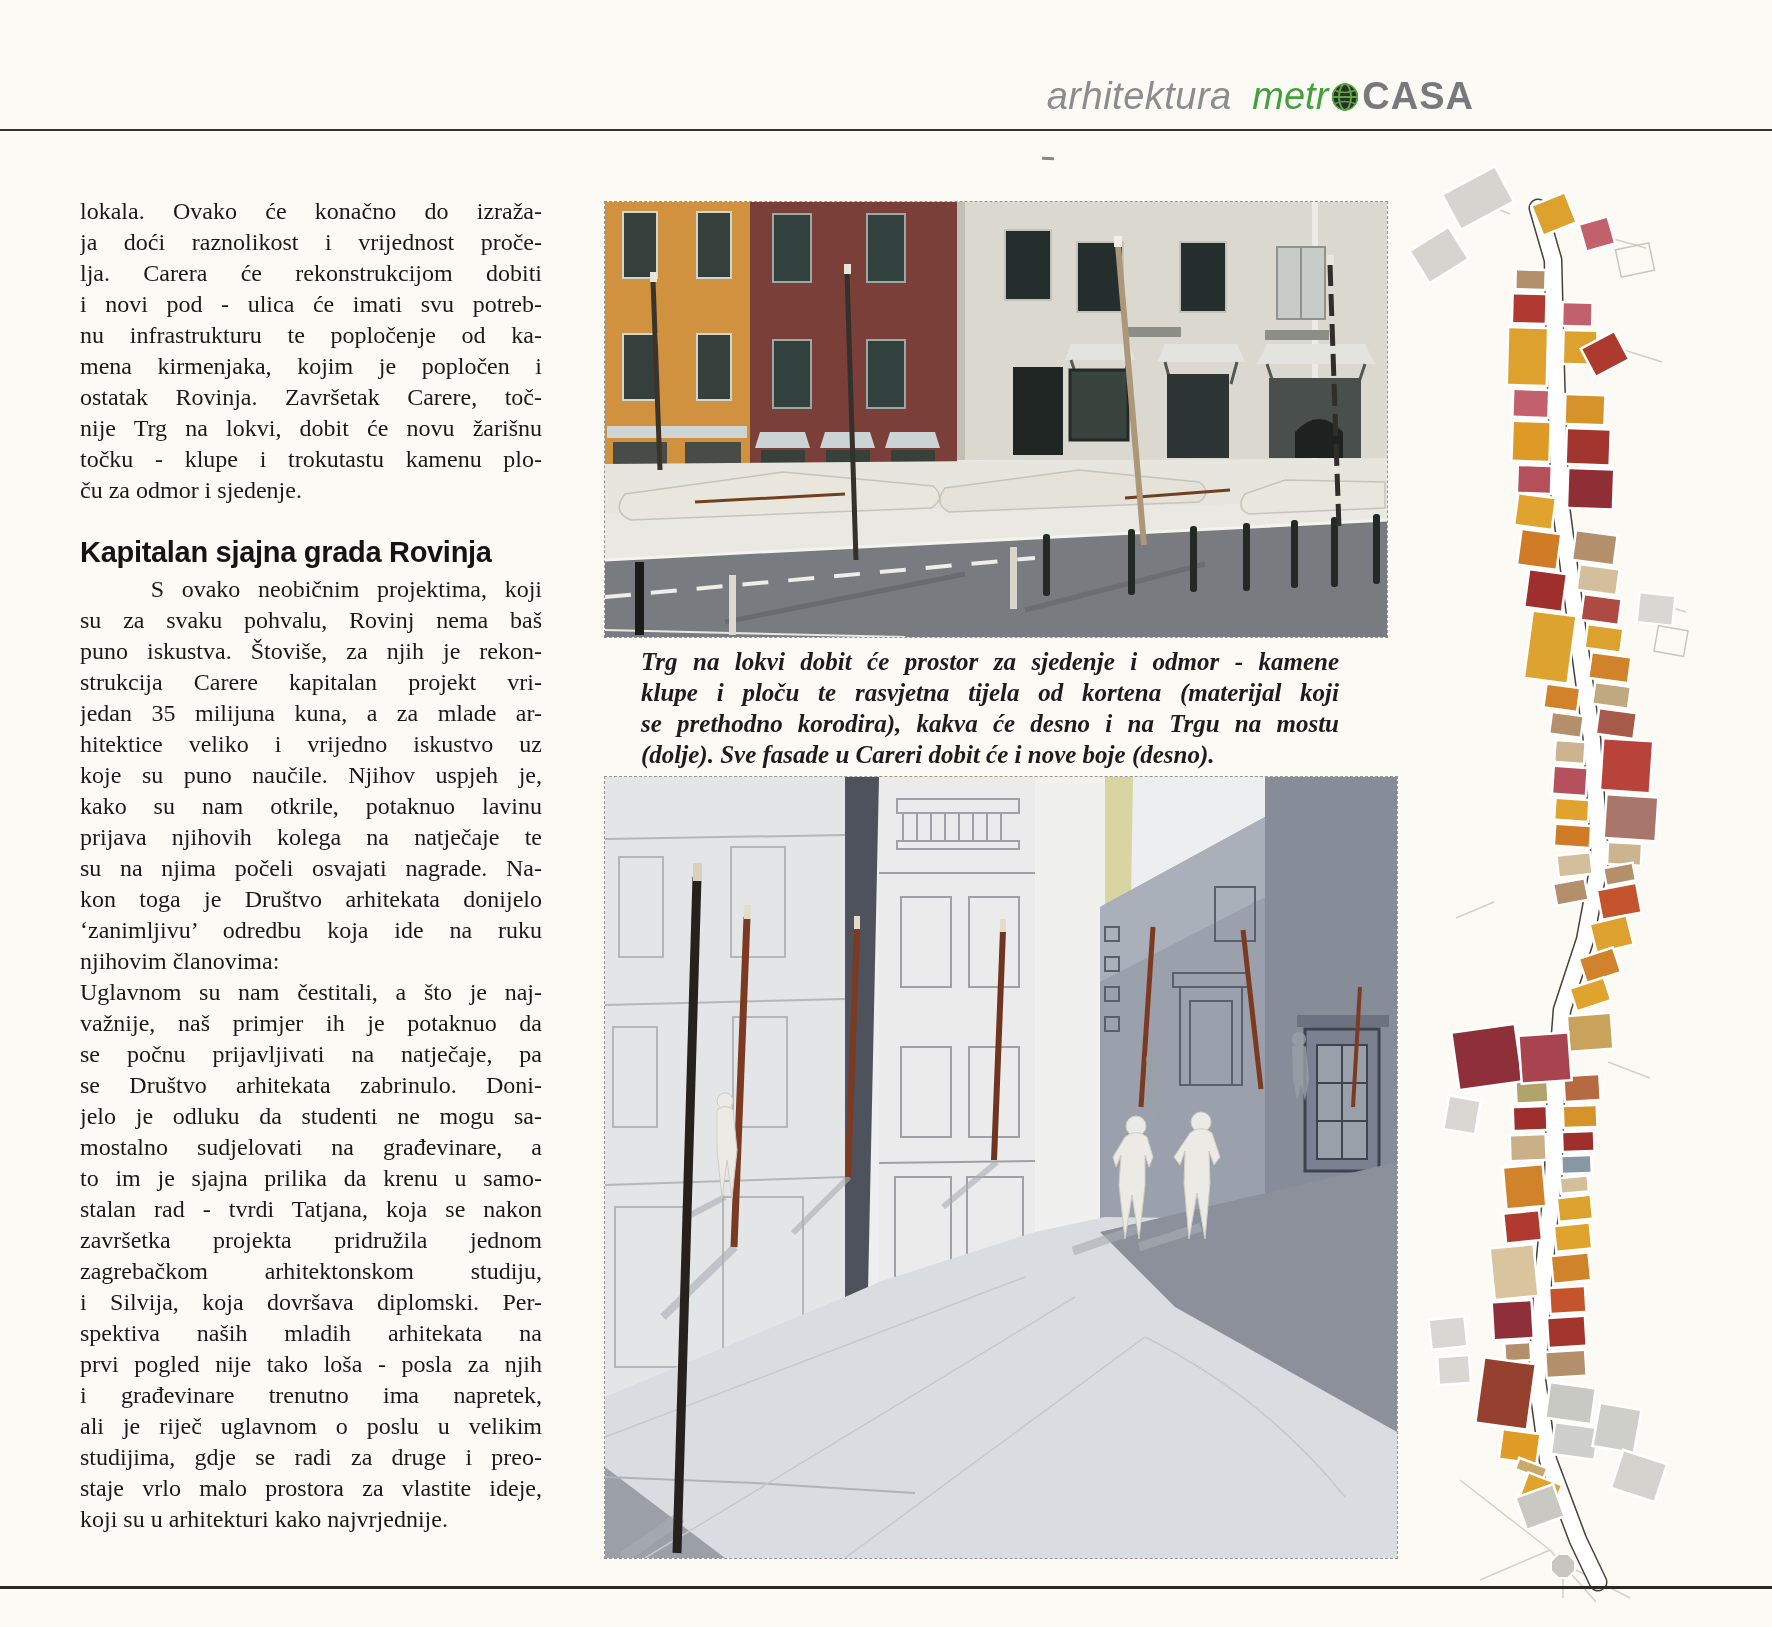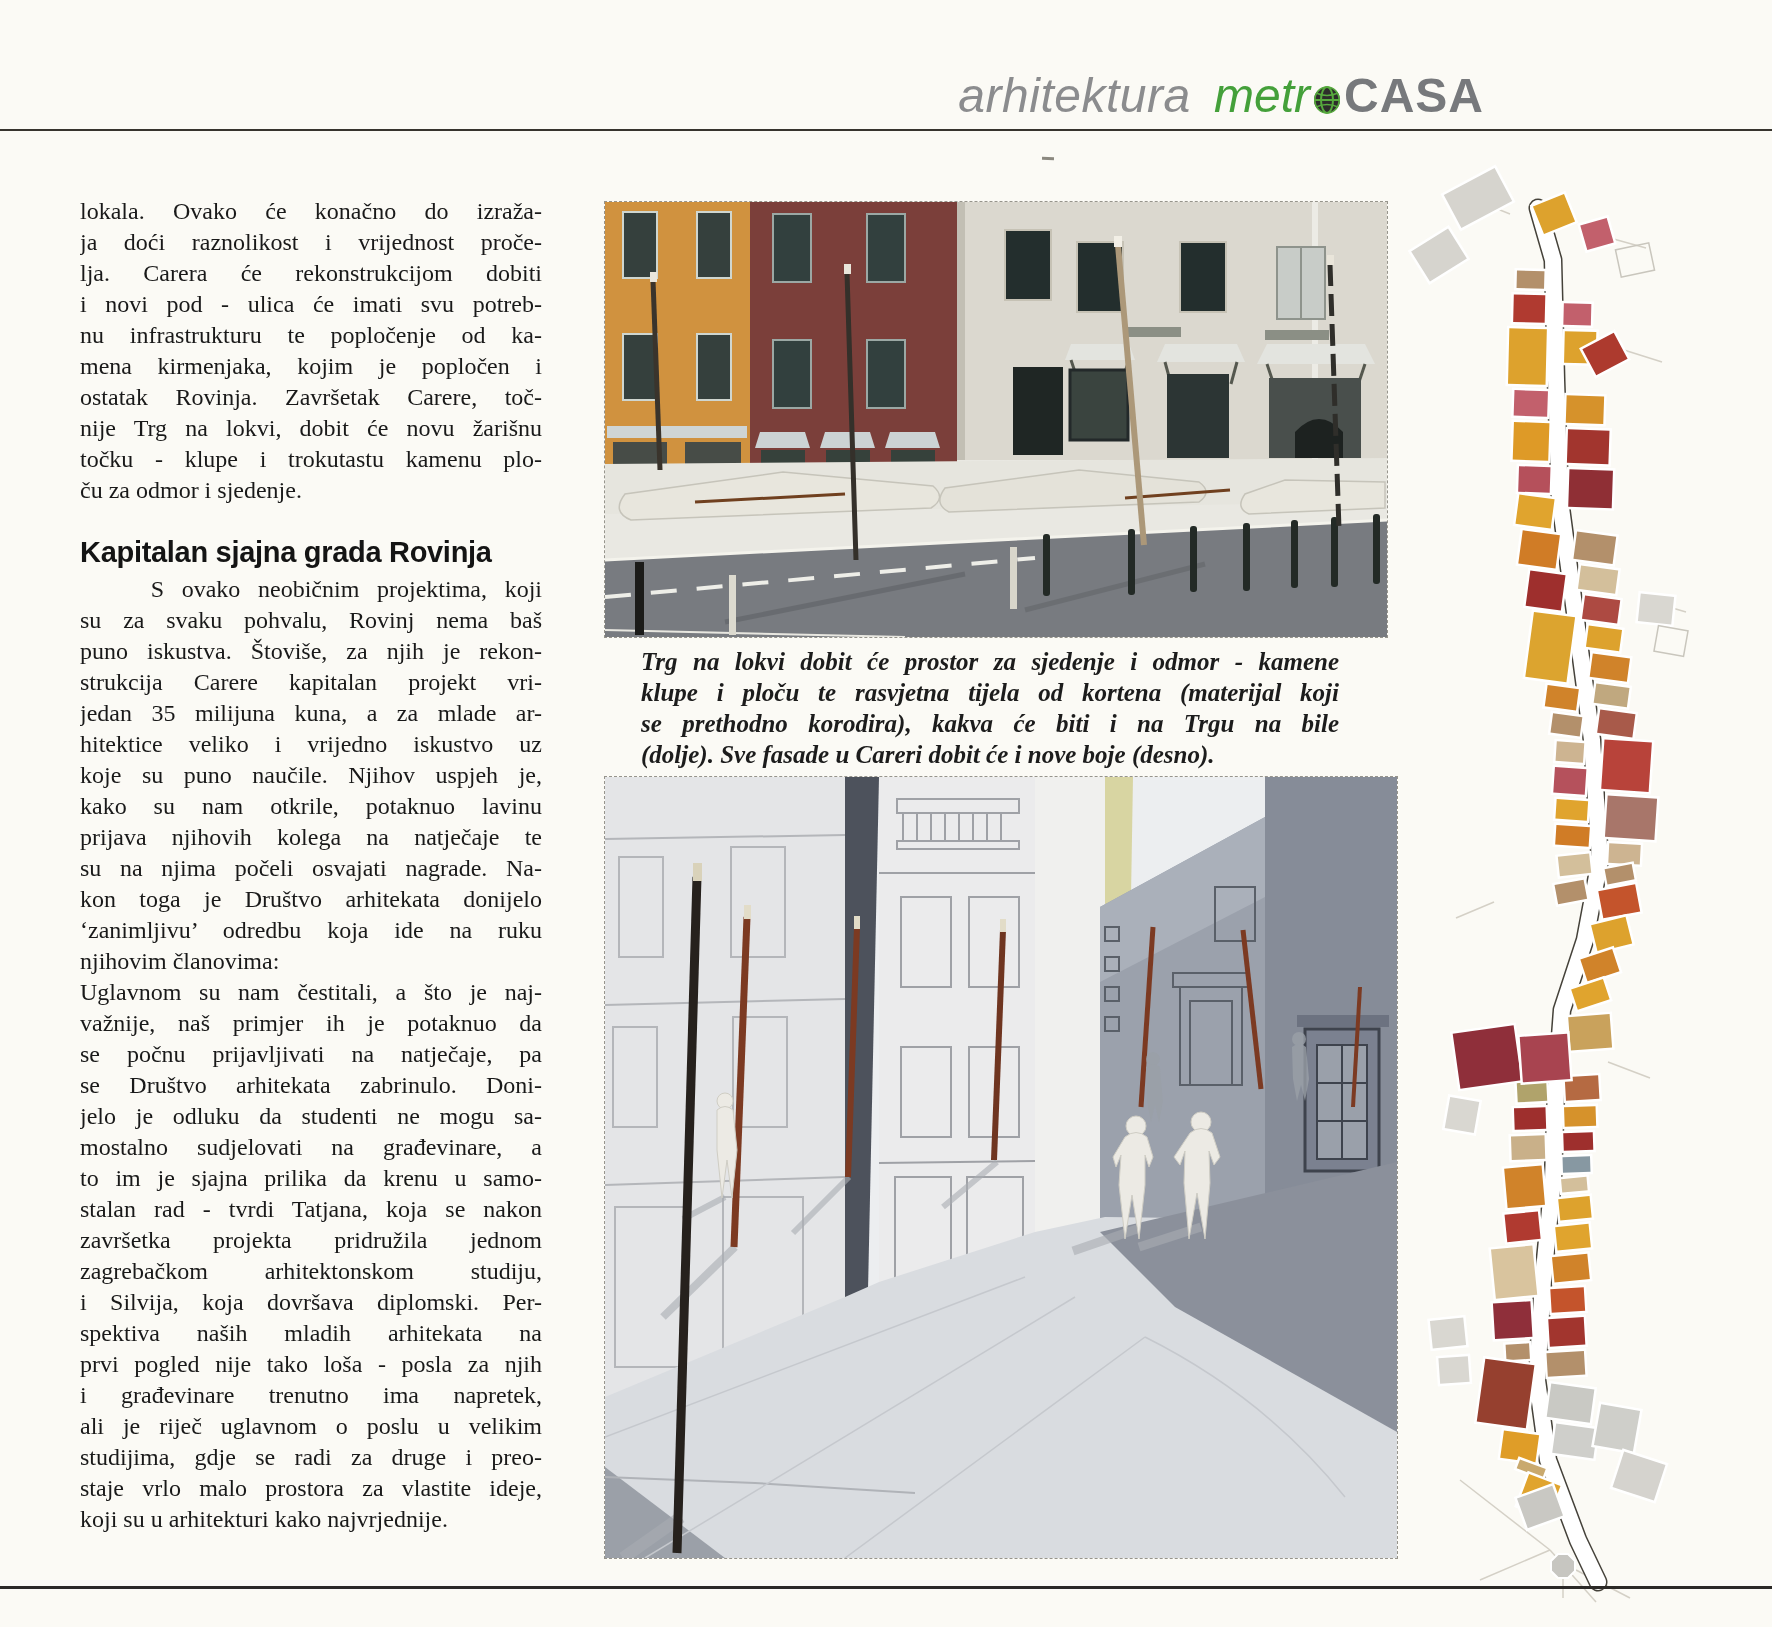--- a/index.html
+++ b/index.html
@@ -6,23 +6,23 @@
   body{
     width:1772px;height:1627px;position:relative;overflow:hidden;
     background:#fbfaf5;
     font-family:"Liberation Serif", serif;
     color:#191919;
   }
   .rule{position:absolute;left:0;width:1772px;background:#37342e;}
   #header-rule{top:129px;height:2px;}
   #bottom-rule{top:1586px;height:3px;background:#2b2926;}
   #masthead{
-    position:absolute;top:74px;right:288px;height:48px;
+    position:absolute;top:74px;right:298px;height:48px;
     font-family:"Liberation Sans", sans-serif;
-    font-size:48px;white-space:nowrap;line-height:44px;
+    font-size:38px;white-space:nowrap;line-height:44px;
   }
   #masthead .section{font-style:italic;color:#8b8c8e;letter-spacing:.5px;}
   #masthead .brand{font-style:italic;color:#44a03a;margin-left:10px;}
   #masthead .globe{display:inline-block;vertical-align:-3px;margin:0 1px;}
   #masthead .casa{font-weight:bold;color:#77797c;letter-spacing:1px;}
   #scan-mark{position:absolute;left:1042px;top:157px;width:12px;height:3px;background:#8b887f;transform:rotate(2deg);}
 
   #article{position:absolute;left:80px;top:196px;width:462px;}
   .bodyline{
     font-size:24px;line-height:31px;white-space:nowrap;overflow:hidden;
@@ -212,21 +212,21 @@
     <line x1="725" y1="62" x2="734" y2="327" stroke="#2f2e2a" stroke-width="5" stroke-dasharray="22 8"></line>
     <rect x="722" y="53" width="7" height="10" fill="#e9e5da"></rect>
   </g>
 </svg>
 </div>
 
 <div id="caption">
 
 <div class="bodyline">Trg na lokvi dobit će prostor za sjedenje i odmor - kamene</div>
     <div class="bodyline">klupe i ploču te rasvjetna tijela od kortena (materijal koji</div>
-    <div class="bodyline">se prethodno korodira), kakva će biti i na Trgu na bile</div>
+    <div class="bodyline">se prethodno korodira), kakva će desno i na Trgu na mostu</div>
     <div class="bodyline last">(dolje). Sve fasade u Careri dobit će i nove boje (desno).</div>
   </div>
 
 <div class="photo" id="photo-bottom">
 <svg width="792" height="781" viewBox="0 0 792 781">
   <rect x="0" y="0" width="792" height="781" fill="#eceef0"></rect>
 
   <g stroke="#b4b6ba" fill="none" stroke-width="2">
     <rect x="0" y="0" width="240" height="620" fill="#e4e5e7" stroke="none"></rect>
     <rect x="14" y="80" width="44" height="100"></rect>

